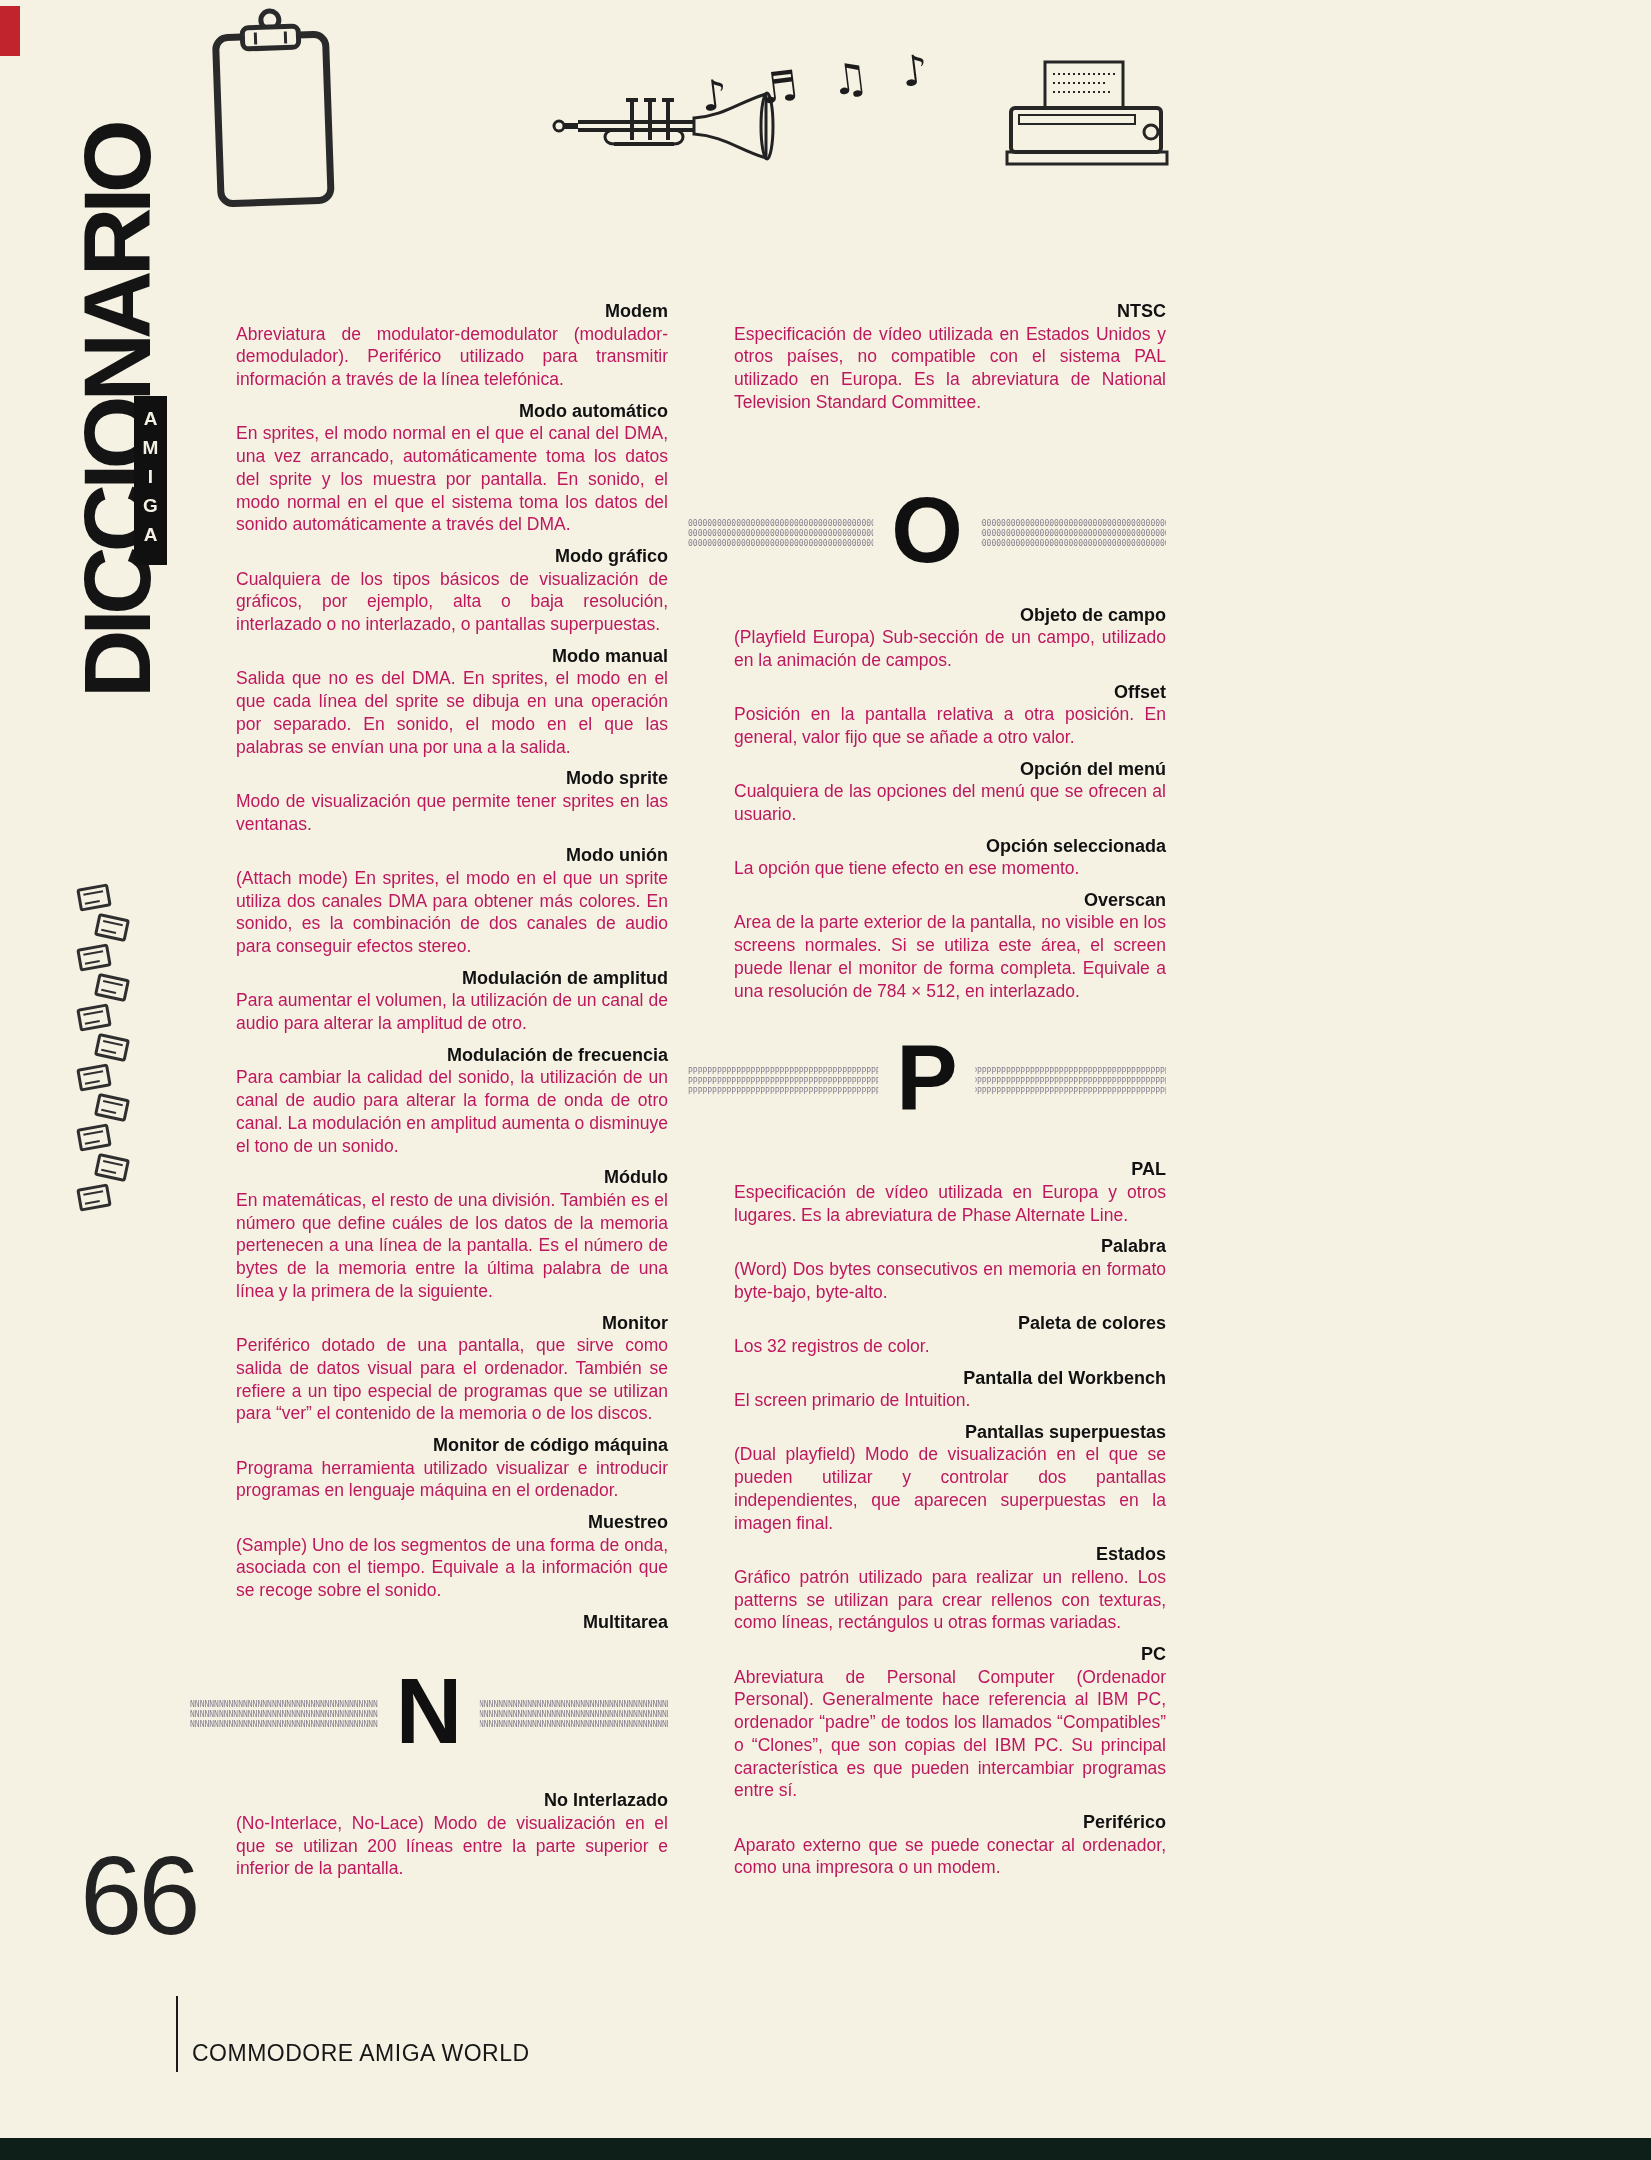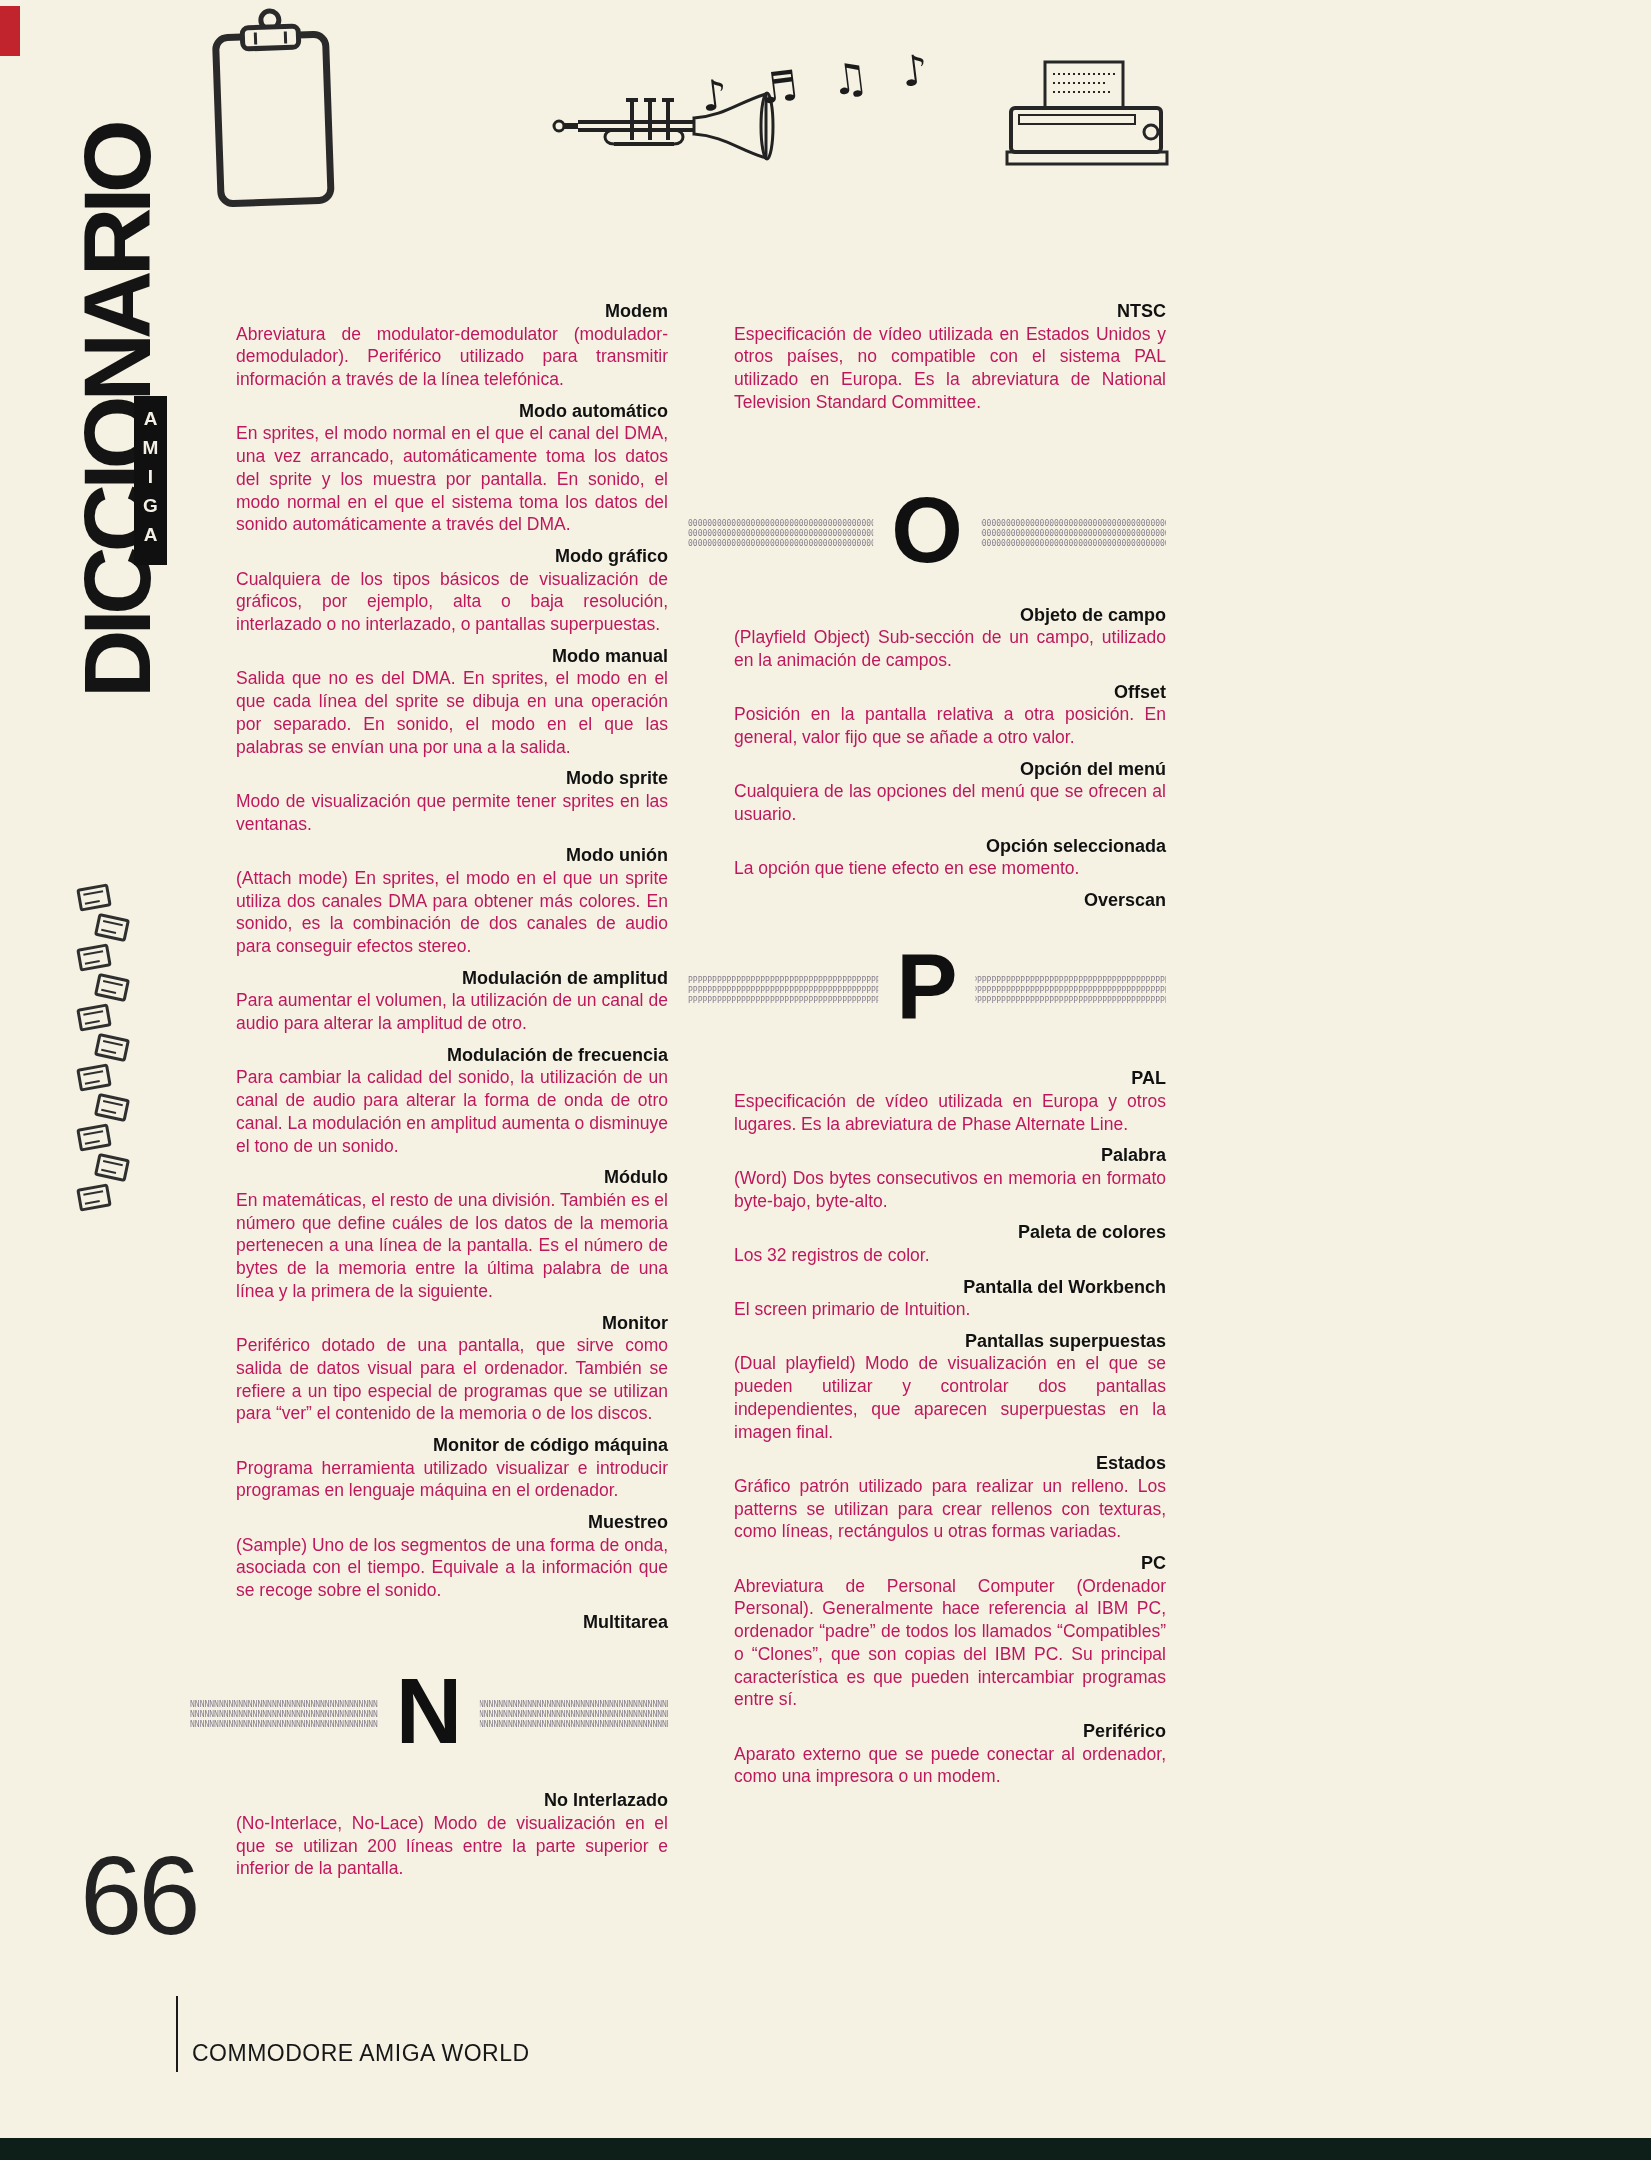--- a/index.html
+++ b/index.html
@@ -216,36 +216,37 @@
       </div>
     <div class="divider" id="divider-o">
       <div class="rows">0000000000000000000000000000000000000000000000000000000000000000000000000000000000000000000000000000000000000000000000000000000000000000000000000000000000000000000000000000000000000000000000000000000000000000000000000000
 0000000000000000000000000000000000000000000000000000000000000000000000000000000000000000000000000000000000000000000000000000000000000000000000000000000000000000000000000000000000000000000000000000000000000000000000000000
 0000000000000000000000000000000000000000000000000000000000000000000000000000000000000000000000000000000000000000000000000000000000000000000000000000000000000000000000000000000000000000000000000000000000000000000000000000</div>
       <div class="big">O</div>
     </div>
     <div id="right-entries-o">
         <div class="entry">
           <div class="term">Objeto de campo</div>
-          <div class="definition">(Playfield Object) Sub-sección de un campo, utilizado en la animación de campos.</div>
+          <div class="definition">(Playfield Europa) Sub-sección de un campo, utilizado en la animación de campos.</div>
         </div>
         <div class="entry">
           <div class="term">Offset</div>
           <div class="definition">Posición en la pantalla relativa a otra posición. En general, valor fijo que se añade a otro valor.</div>
         </div>
         <div class="entry">
           <div class="term">Opción del menú</div>
           <div class="definition">Cualquiera de las opciones del menú que se ofrecen al usuario.</div>
         </div>
         <div class="entry">
           <div class="term">Opción seleccionada</div>
           <div class="definition">La opción que tiene efecto en ese momento.</div>
         </div>
         <div class="entry">
           <div class="term">Overscan</div>
+          <div class="definition">Area de la parte exterior de la pantalla, no visible en los screens normales. Si se utiliza este área, el screen puede llenar el monitor de forma completa. Equivale a una resolución de 784 × 512, en interlazado.</div>
         </div>
       </div>
     <div class="divider" id="divider-p">
       <div class="rows">PPPPPPPPPPPPPPPPPPPPPPPPPPPPPPPPPPPPPPPPPPPPPPPPPPPPPPPPPPPPPPPPPPPPPPPPPPPPPPPPPPPPPPPPPPPPPPPPPPPPPPPPPPPPPPPPPPPPPPPPPPPPPPPPPPPPPPPPPPPPPPPPPPPPPPPPPPPPPPPPPPPPPPPPPPPPPPPPPPPPPPPPPPPPPPPPPPPPPPPPPPPPPPPPPPPPPPPPPPPP
 PPPPPPPPPPPPPPPPPPPPPPPPPPPPPPPPPPPPPPPPPPPPPPPPPPPPPPPPPPPPPPPPPPPPPPPPPPPPPPPPPPPPPPPPPPPPPPPPPPPPPPPPPPPPPPPPPPPPPPPPPPPPPPPPPPPPPPPPPPPPPPPPPPPPPPPPPPPPPPPPPPPPPPPPPPPPPPPPPPPPPPPPPPPPPPPPPPPPPPPPPPPPPPPPPPPPPPPPPPPP
 PPPPPPPPPPPPPPPPPPPPPPPPPPPPPPPPPPPPPPPPPPPPPPPPPPPPPPPPPPPPPPPPPPPPPPPPPPPPPPPPPPPPPPPPPPPPPPPPPPPPPPPPPPPPPPPPPPPPPPPPPPPPPPPPPPPPPPPPPPPPPPPPPPPPPPPPPPPPPPPPPPPPPPPPPPPPPPPPPPPPPPPPPPPPPPPPPPPPPPPPPPPPPPPPPPPPPPPPPPPP</div>
       <div class="big">P</div>
     </div>
     <div id="right-entries-p">
         <div class="entry">

